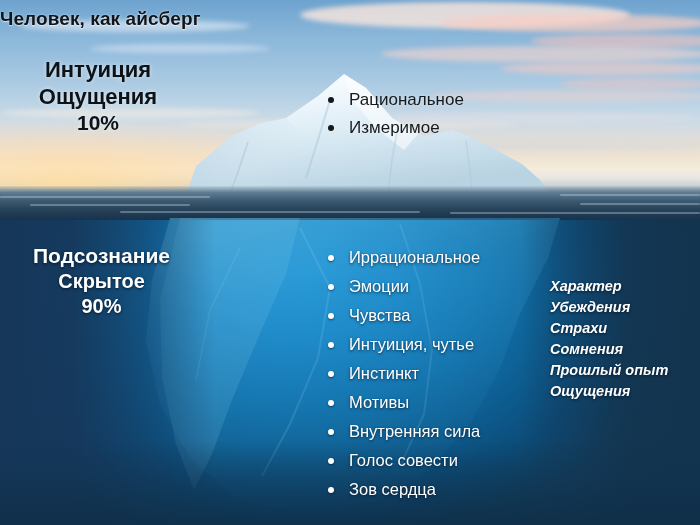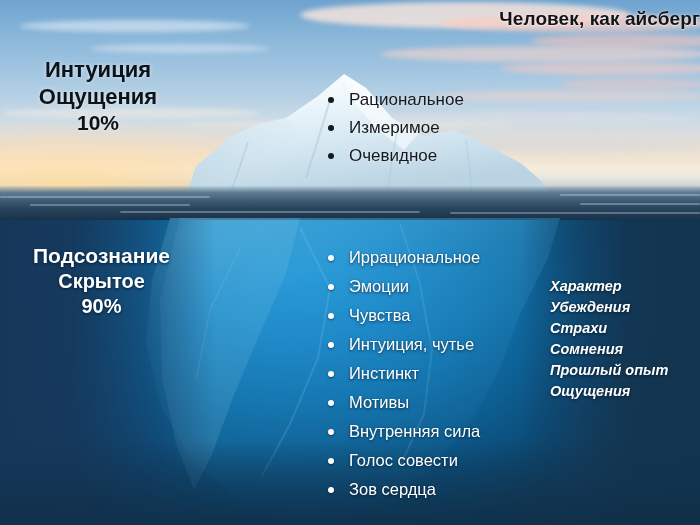--- a/index.html
+++ b/index.html
@@ -160,21 +160,21 @@
     left: 0; top: 218px;
     width: 700px; height: 307px;
     pointer-events: none;
   }
 
   
   .title {
     position: absolute;
     left: 0; top: 8px;
     width: 700px;
-    text-align: right;
+    text-align: left;
     font-size: 19px;
     font-weight: bold;
     color: #111418;
     letter-spacing: 0.1px;
     text-shadow: 0 0 3px rgba(255,255,255,0.55), 0 1px 1px rgba(255,255,255,0.5);
   }
 
   .left-label-top {
     position: absolute;
     left: 8px; top: 56px;
@@ -354,21 +354,20 @@
 
   <div class="left-label-bottom">
     <div class="l1">Подсознание</div>
     <div class="l2">Скрытое</div>
     <div class="l3">90%</div>
   </div>
 
   <ul class="bul" id="bullets-conscious">
       <li>Рациональное</li>
       <li>Измеримое</li>
-      <li>Очевидное</li>
     </ul>
 
   <ul class="bul" id="bullets-subconscious">
       <li>Иррациональное</li>
       <li>Эмоции</li>
       <li>Чувства</li>
       <li>Интуиция, чутье</li>
       <li>Инстинкт</li>
       <li>Мотивы</li>
       <li>Внутренняя сила</li>

